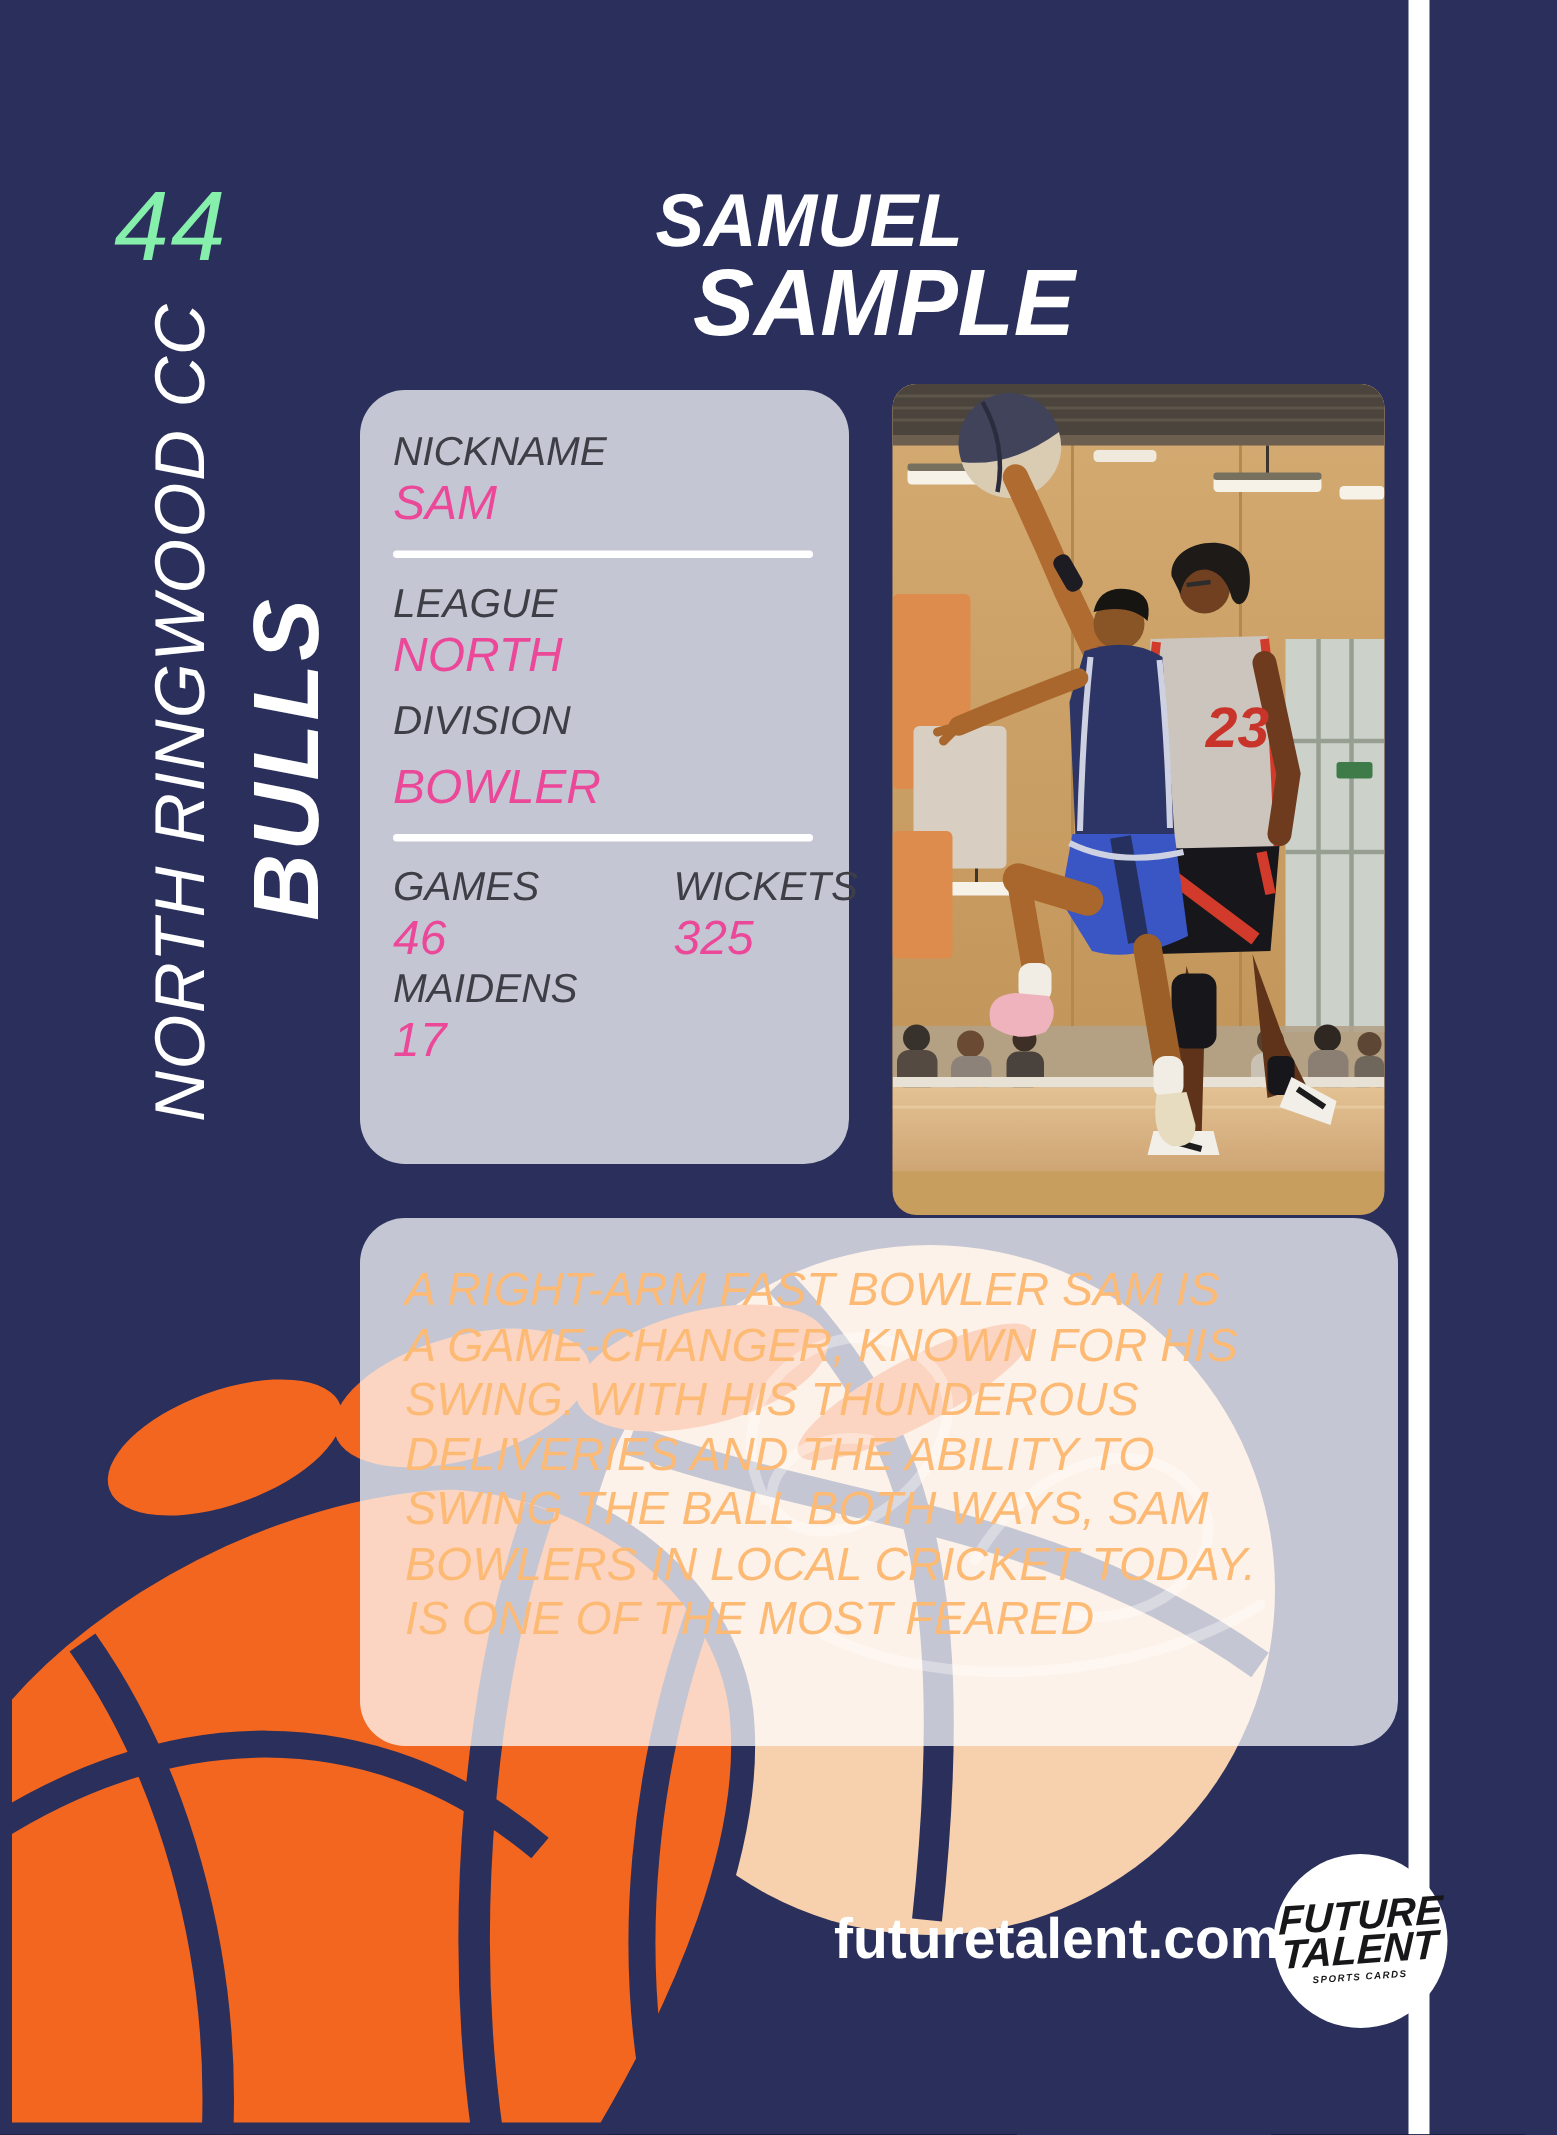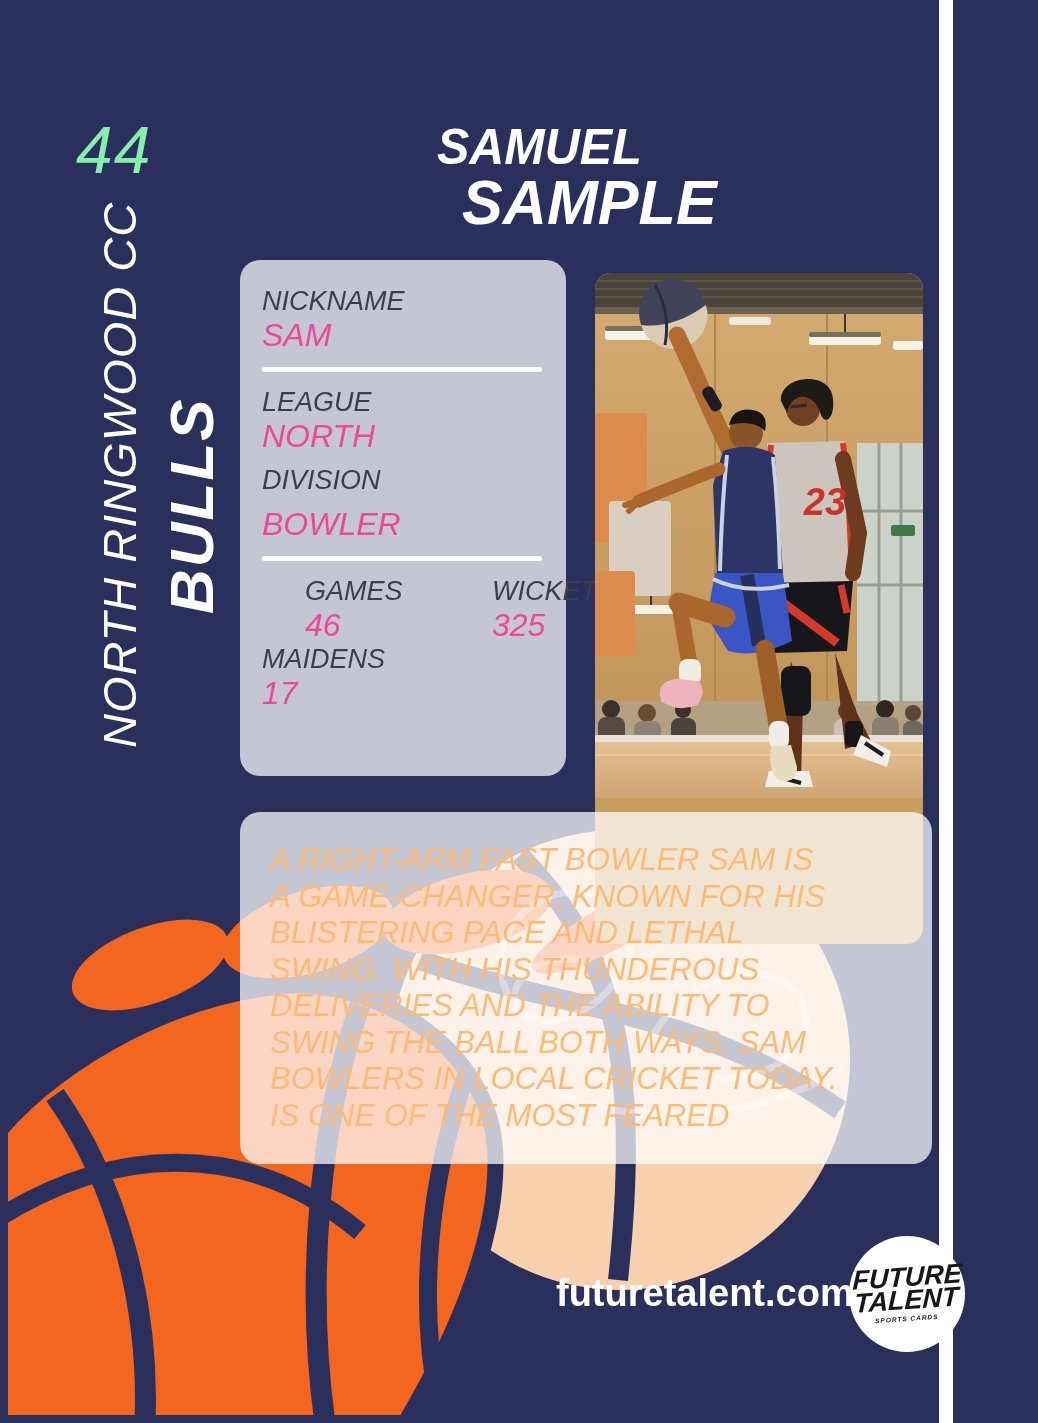--- a/index.html
+++ b/index.html
@@ -35,33 +35,33 @@
   .vtext{
     position:absolute;white-space:nowrap;color:#ffffff;font-style:italic;z-index:3;
     transform:rotate(-90deg);transform-origin:0 0;
   }
   .club-name{left:92px;top:748px;font-size:47px;font-weight:500;letter-spacing:1px;}
   .team-name{left:156px;top:614px;font-size:62px;font-weight:700;letter-spacing:2px;}
 
   
   .panel{
     position:absolute;background:rgba(255,255,255,0.73);
-    border-radius:20px;z-index:3;
+    border-radius:30px;z-index:3;
   }
   .stats-panel{left:240px;top:260px;width:326px;height:516px;padding:26px 22px 0 22px;}
   .stat-label{font-size:27px;font-style:italic;font-weight:500;color:#3e3f46;line-height:31px;}
   .stat-value{font-size:32px;font-style:italic;font-weight:500;color:#ec4899;line-height:37px;}
   .stat-value.small{font-size:24px;line-height:30px;}
   .divider{height:5px;background:#ffffff;border-radius:3px;margin:13px 0 15px 0;width:280px;}
   .stat-gap{height:10px;}
-  .stat-cols{display:grid;grid-template-columns:187px auto;margin-left:43px;}
+  .stat-cols{display:grid;grid-template-columns:187px auto;}
 
   
   .photo{
-    position:absolute;left:595px;top:273px;width:328px;height:671px;
+    position:absolute;left:595px;top:256px;width:328px;height:554px;
     border-radius:16px;overflow:hidden;z-index:3;background:#c89e5f;
   }
 
   
   .bio-panel{left:240px;top:812px;width:692px;height:352px;padding:30px 26px 0 30px;}
   .bio-line{
     font-size:31px;font-style:italic;font-weight:500;color:#fdba74;line-height:36.5px;
     white-space:nowrap;
   }
 
@@ -283,21 +283,20 @@
         <path d="M 170 376 L 183 452" stroke="#9c5f28" stroke-width="19" stroke-linecap="round"></path>
         <rect x="174" y="448" width="20" height="28" rx="8" fill="#f1ede4"></rect>
         <path d="M 176 474 Q 172 502 186 508 Q 202 510 202 494 L 196 472 Z" fill="#e7dcc0"></path>
       </g>
     </svg>
   </div>
 
   <div class="panel bio-panel">
     <div class="bio-line">A RIGHT-ARM FAST BOWLER SAM IS</div>
     <div class="bio-line">A GAME-CHANGER, KNOWN FOR HIS</div>
-    <div class="bio-line">BLISTERING PACE AND LETHAL</div>
     <div class="bio-line">SWING. WITH HIS THUNDEROUS</div>
     <div class="bio-line">DELIVERIES AND THE ABILITY TO</div>
     <div class="bio-line">SWING THE BALL BOTH WAYS, SAM</div>
     <div class="bio-line">BOWLERS IN LOCAL CRICKET TODAY.</div>
     <div class="bio-line">IS ONE OF THE MOST FEARED</div>
   </div>
 
   <div class="website">futuretalent.com.au</div>
   <div class="logo-circle">
     <div class="logo-text">

